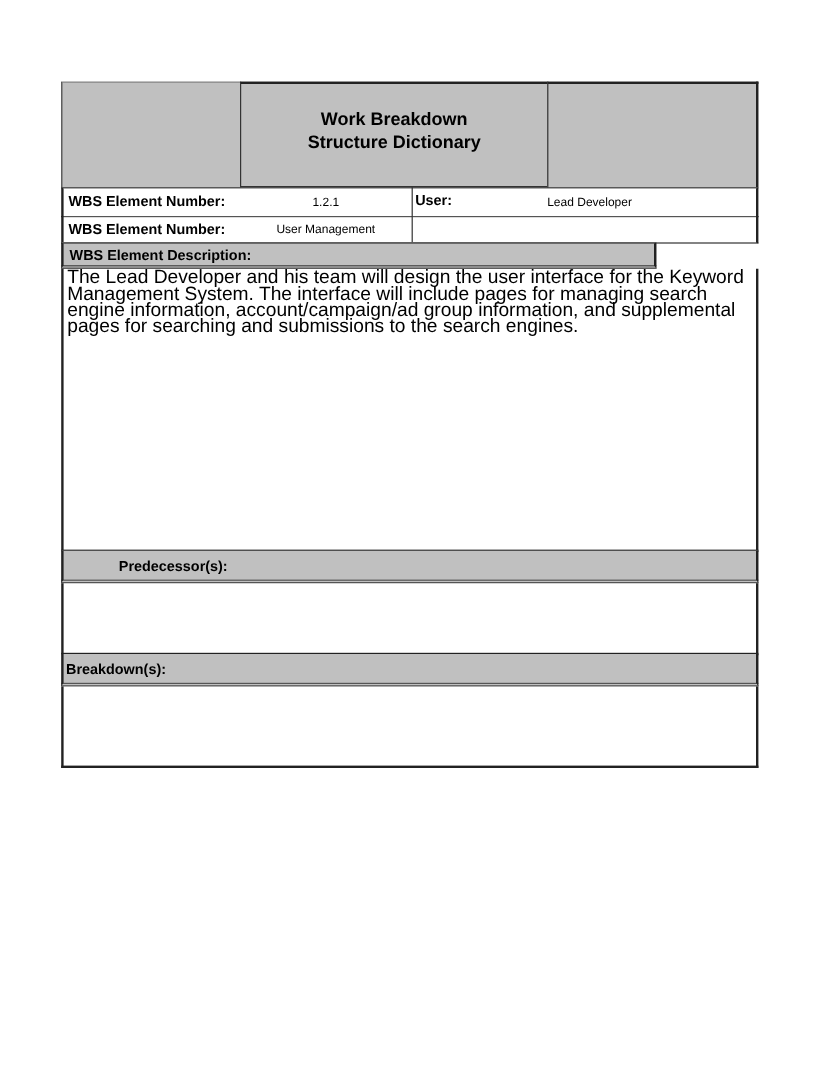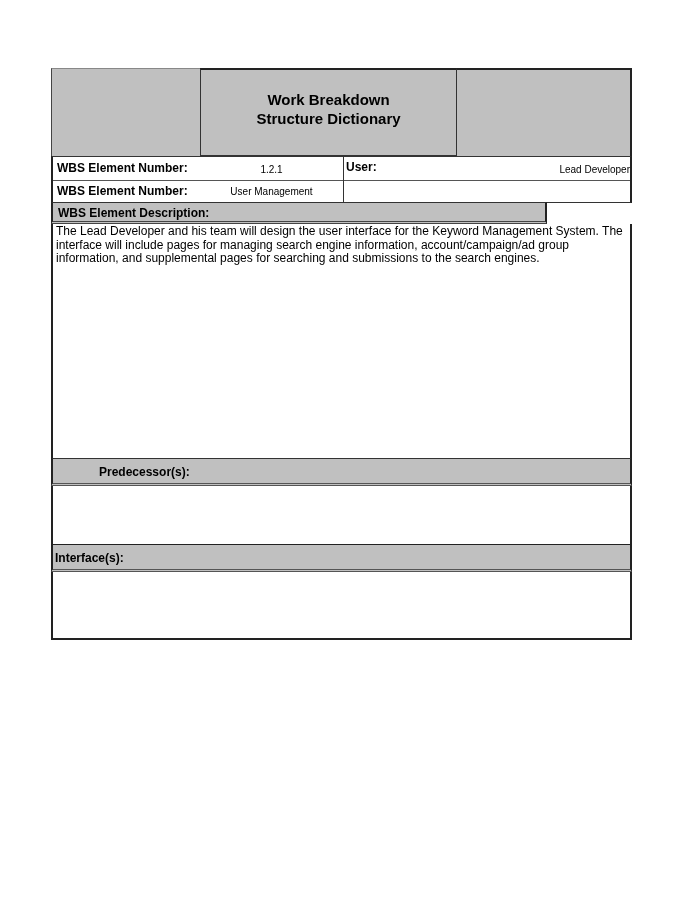--- a/index.html
+++ b/index.html
@@ -20,44 +20,44 @@
     <div class="title">Work Breakdown</div>
     <div class="title">Structure Dictionary</div>
   </div>
   <div class="abs gray" style="left:456px; top:68px; width:176px; height:88px; border-top:2px solid #222; border-right:2px solid #222; border-left:1px solid #333;"></div>
 
   <div class="abs" style="left:51px; top:156px; width:581px; height:25px; border-left:2px solid #222; border-right:2px solid #222; border-top:1px solid #333; border-bottom:1px solid #555;"></div>
   <div class="abs label" style="left:57px; top:161px;">WBS Element Number:</div>
   <div class="abs val" style="left:200px; top:164px; width:143px; text-align:center;">1.2.1</div>
   <div class="abs" style="left:343px; top:156px; width:1px; height:46px; background:#333;"></div>
   <div class="abs label" style="left:346px; top:160px;">User:</div>
-  <div class="abs val" style="left:456px; top:164px; width:174px; text-align:right;">Lead Developer</div>
+  <div class="abs val" style="left:456px; top:164px; width:174px; text-align:left;">Lead Developer</div>
 
   <div class="abs" style="left:51px; top:180px; width:581px; height:23px; border-left:2px solid #222; border-right:2px solid #222; border-bottom:1px solid #333;"></div>
   <div class="abs label" style="left:57px; top:184px;">WBS Element Number:</div>
   <div class="abs val" style="left:200px; top:186px; width:143px; text-align:center;">User Management</div>
   <div class="abs val" style="left:346px; top:186px; width:284px;"></div>
 
   <div class="abs gray" style="left:51px; top:202px; width:496px; height:22px; border-left:2px solid #222; border-right:2px solid #222; border-top:1px solid #333; border-bottom:3px double #444;">
     <span class="label" style="position:absolute; left:5px; top:3px;">WBS Element Description:</span>
   </div>
 
   <div class="abs" style="left:51px; top:224px; width:581px; height:236px; border-left:2px solid #222; border-right:2px solid #222; border-bottom:2px solid #333; padding:1px 3px 0 3px;">
-    <div class="val" style="font-size:12px; line-height:13.5px;">The Lead Developer and his team will design the user interface for the Keyword Management System.  The interface will include pages for managing search engine information, account/campaign/ad group information, and supplemental pages for searching and submissions to the search engines.</div>
+    <div class="val" style="font-size:16px; line-height:13.5px;">The Lead Developer and his team will design the user interface for the Keyword Management System.  The interface will include pages for managing search engine information, account/campaign/ad group information, and supplemental pages for searching and submissions to the search engines.</div>
   </div>
 
   <div class="abs gray" style="left:51px; top:459px; width:581px; height:27px; border-left:2px solid #222; border-right:2px solid #222; border-bottom:3px double #555;">
     <span class="label" style="position:absolute; left:2px; top:6px;padding-left:44px;">Predecessor(s):</span>
   </div>
 
   <div class="abs" style="left:51px; top:486px; width:581px; height:60px; border-left:2px solid #222; border-right:2px solid #222; border-bottom:2px solid #222;">
     <div class="val" style="padding:2px 3px;"></div>
   </div>
 
   <div class="abs gray" style="left:51px; top:545px; width:581px; height:27px; border-left:2px solid #222; border-right:2px solid #222; border-bottom:3px double #555;">
-    <span class="label" style="position:absolute; left:2px; top:6px;">Interface(s):</span>
+    <span class="label" style="position:absolute; left:2px; top:6px;">Breakdown(s):</span>
   </div>
 
   <div class="abs" style="left:51px; top:572px; width:581px; height:68px; border-left:2px solid #222; border-right:2px solid #222; border-bottom:2px solid #222;">
     <div class="val" style="padding:2px 3px;"></div>
   </div>
 
 </div>
 
 </body></html>

